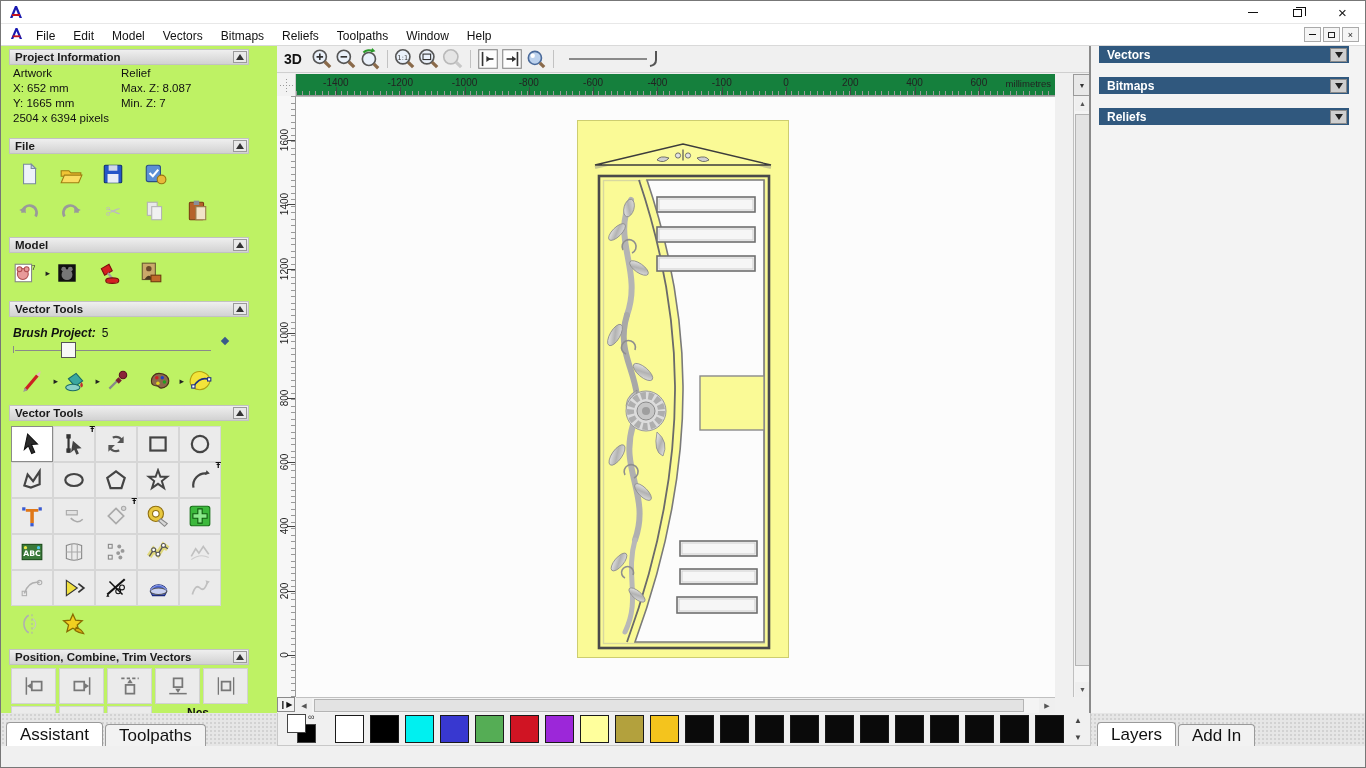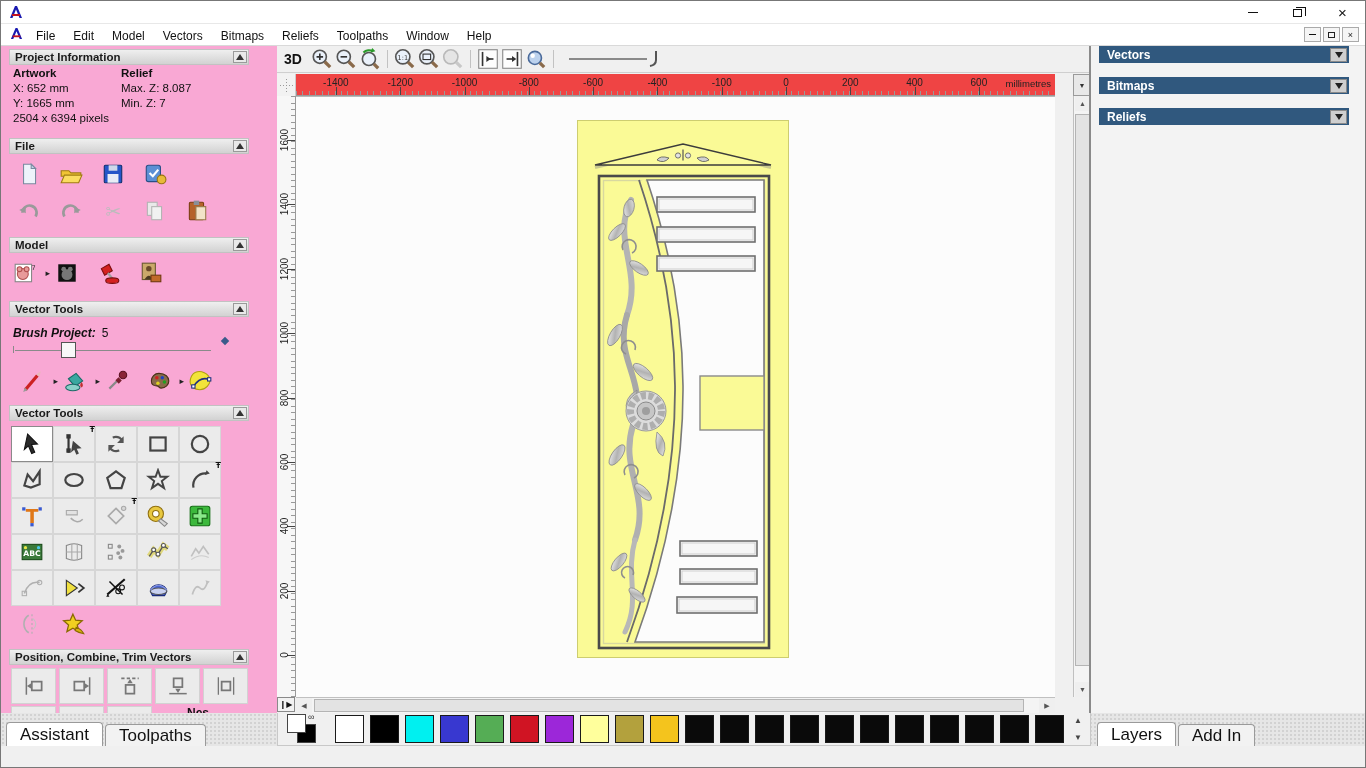--- a/index.html
+++ b/index.html
@@ -24,29 +24,29 @@
   .menu-item{font-size:12px;color:#111;padding:2px 9px;cursor:default;}
   .mdi-btns{position:absolute;right:6px;top:3px;display:flex;gap:2px;}
   .mdi-btn{width:17px;height:15px;border:1px solid #aaa;background:#f5f5f5;display:flex;align-items:center;justify-content:center;font-size:9px;color:#222;}
   .mdi-btn .glyph-min{width:7px;}
   .mdi-max{width:7px;height:6px;border:1px solid #222;}
 
   
   .main{position:absolute;left:0;top:45px;width:100%;height:667px;}
 
   
-  .left-panel{position:absolute;left:0;top:0;width:316px;height:100%;background:#f9a8d4;border-right:1px solid #b5b5b5;padding-left:46px;}
+  .left-panel{position:absolute;left:0;top:0;width:316px;height:100%;background:#bef264;border-right:1px solid #b5b5b5;padding-left:46px;}
   .sec-h{position:absolute;left:8px;width:240px;height:16px;background:linear-gradient(#efefef,#d2d2d2);border:1px solid #c2c2c2;display:flex;align-items:center;}
   .sec-t{font-size:11.5px;font-weight:bold;color:#1a1a1a;padding-left:5px;white-space:nowrap;}
   .up-btn{position:absolute;right:1px;top:1px;width:14px;height:12px;background:#e9e9e9;border:1px solid #9a9a9a;display:flex;align-items:center;justify-content:center;}
   .tri-up{width:0;height:0;border-left:4px solid transparent;border-right:4px solid transparent;border-bottom:6px solid #333;}
 
   .pi-grid{position:absolute;left:12px;top:20px;width:240px;font-size:11.5px;color:#111;line-height:15px;}
   .pi-col{position:absolute;top:0;}
-  .pi-b{font-weight:bold;}
+  .pi-b{font-weight:normal;}
 
   .icon-row{position:absolute;display:flex;align-items:center;}
   .icon-row .tbtn{position:relative;width:28px;height:30px;margin-right:14px;display:flex;align-items:center;justify-content:center;}
   .icon-row.model .tbtn:nth-child(1):after,
   .icon-row.bmp .tbtn:nth-child(1):after,
   .icon-row.bmp .tbtn:nth-child(2):after,
   .icon-row.bmp .tbtn:nth-child(4):after{content:"\25B8";position:absolute;right:-11px;top:10px;font-size:9px;color:#222;}
 
   .brush-label{position:absolute;left:12px;font-size:12px;color:#111;font-style:italic;font-weight:bold;}
   .brush-val{font-style:normal;font-weight:normal;margin-left:6px;}
@@ -74,21 +74,21 @@
   
   .center{position:absolute;left:276px;top:0;width:814px;height:100%;background:#f0f0f0;}
   .c-toolbar{position:absolute;left:0;top:0;width:100%;height:27px;background:#f0f0f0;border-bottom:1px solid #cfcfcf;display:flex;align-items:center;padding-left:7px;}
   .btn-3d{font-size:14px;font-weight:bold;color:#111;margin-right:8px;}
   .c-toolbar .tbtn{width:24px;height:24px;display:flex;align-items:center;justify-content:center;}
   .tb-sep{width:1px;height:18px;background:#c2c2c2;margin:0 5px;}
   .tb-slider{position:relative;width:92px;height:20px;margin-left:10px;}
   .tb-slider .line{position:absolute;left:0;top:9px;width:78px;height:2px;background:#8a8a8a;}
 
   .corner-box{position:absolute;left:0;top:28px;width:19px;height:22px;background:#f2f2f2;border-right:1px solid #ccc;display:flex;align-items:center;justify-content:center;}
-  .ruler-top{position:absolute;left:19px;top:28px;width:759px;height:22px;background:#ef4444;border-bottom:1px solid #9a9a9a;overflow:hidden;}
+  .ruler-top{position:absolute;left:19px;top:28px;width:759px;height:22px;background:#15803d;border-bottom:1px solid #9a9a9a;overflow:hidden;}
   .ruler-top:after{content:"";position:absolute;left:0;right:0;bottom:0;height:4px;background:repeating-linear-gradient(90deg,#999 0 1px,transparent 1px 6.43px);}
   .rt-tick{position:absolute;bottom:0;width:1px;height:8px;background:#444;}
   .rt-lbl{position:absolute;bottom:7px;transform:translateX(-50%);font-size:10px;color:#222;}
   .rt-unit{position:absolute;right:4px;bottom:6px;font-size:9.5px;color:#222;}
   .unit-btn{position:absolute;right:0;top:28px;width:18px;height:22px;background:#e8e8e8;border:1px solid #9a9a9a;display:flex;align-items:center;justify-content:center;font-size:7px;color:#333;}
 
   .ruler-left{position:absolute;left:0;top:50px;width:19px;height:601px;background:#f7f7f7;border-right:1px solid #9a9a9a;overflow:hidden;}
   .ruler-left:after{content:"";position:absolute;top:0;bottom:0;right:0;width:4px;background:repeating-linear-gradient(0deg,#999 0 1px,transparent 1px 6.45px);}
   .rl-tick{position:absolute;right:0;height:1px;width:8px;background:#444;}
   .rl-lbl{position:absolute;right:5px;width:12px;height:34px;font-size:10px;color:#222;transform:rotate(-90deg);transform-origin:center;white-space:nowrap;display:flex;align-items:center;justify-content:center;}

